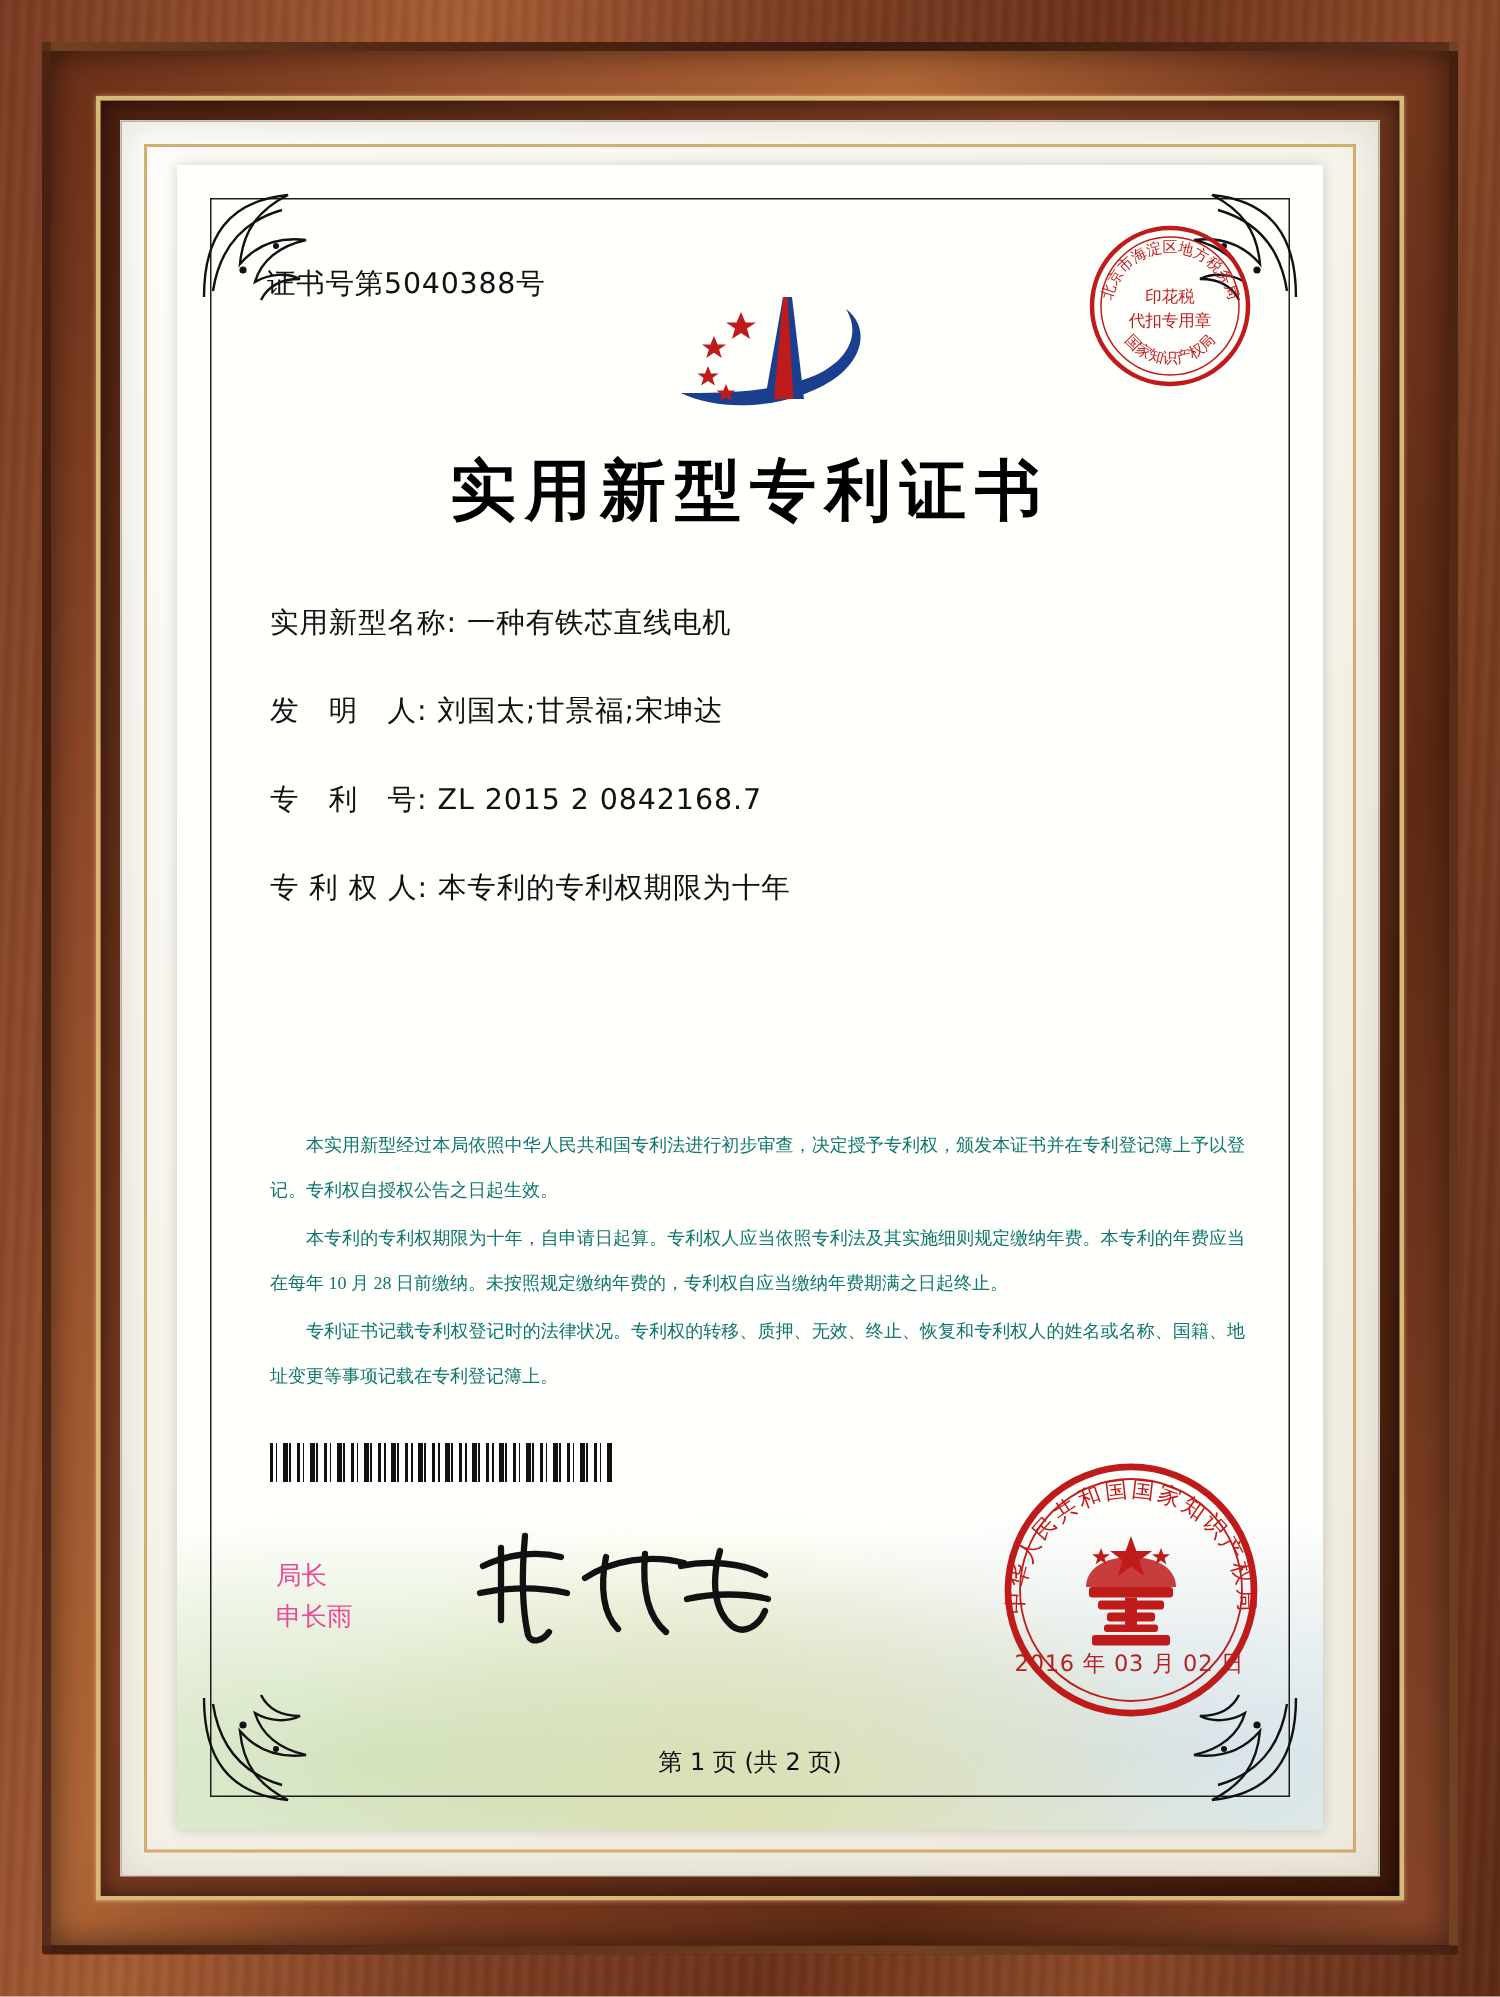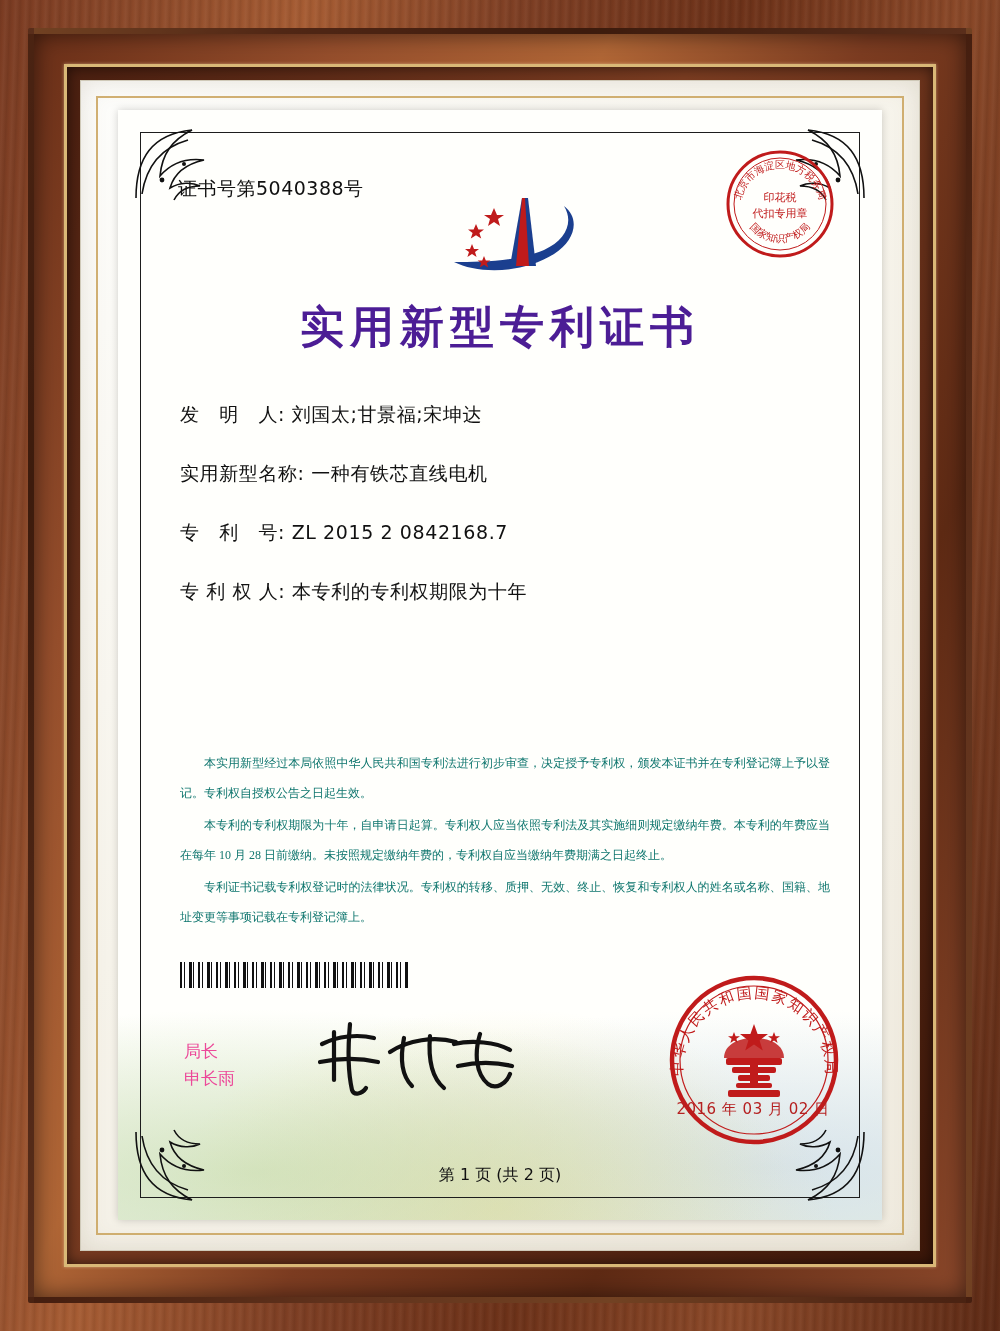--- a/index.html
+++ b/index.html
@@ -90,21 +90,21 @@
   .logo{
     position:absolute;left:318px;top:78px;width:150px;height:96px;
   }
   .round-seal{
     position:absolute;right:44px;top:36px;width:116px;height:116px;
   }
 
   .title{
     position:absolute;left:0;right:0;top:188px;
     text-align:center;
-    font-size:44px;font-weight:bold;letter-spacing:6px;color:#4c1d95;
+    font-size:44px;font-weight:bold;letter-spacing:6px;color:#000000;
     font-family:Liberation Mono, monospace;
   }
 
   
   .fields{
     position:absolute;left:62px;top:292px;right:52px;
     font-family:"DejaVu Sans", sans-serif;
   }
   .field{
     font-size:19px;color:#111;margin-bottom:33px;letter-spacing:.6px;
@@ -239,26 +239,26 @@
       </text>
       <text x="58" y="55" text-anchor="middle" font-family="DejaVu Sans, sans-serif" font-size="11" fill="#c01b1b">印花税</text>
       <text x="58" y="71" text-anchor="middle" font-family="DejaVu Sans, sans-serif" font-size="11" fill="#c01b1b">代扣专用章</text>
     </svg>
   </div>
 
   <div class="title">实用新型专利证书</div>
 
   <div class="fields">
     <div class="field">
+      <span class="lbl">实用新型名称:</span>
+      <span class="val">一种有铁芯直线电机</span>
+    </div>
+    <div class="field">
       <span class="lbl">发　明　人:</span>
       <span class="val">刘国太;甘景福;宋坤达</span>
-    </div>
-    <div class="field">
-      <span class="lbl">实用新型名称:</span>
-      <span class="val">一种有铁芯直线电机</span>
     </div>
     <div class="field">
       <span class="lbl">专　利　号:</span>
       <span class="val">ZL 2015 2 0842168.7</span>
     </div>
     <div class="field">
       <span class="lbl">专 利 权 人:</span>
       <span class="val">本专利的专利权期限为十年</span>
     </div>
   </div>

